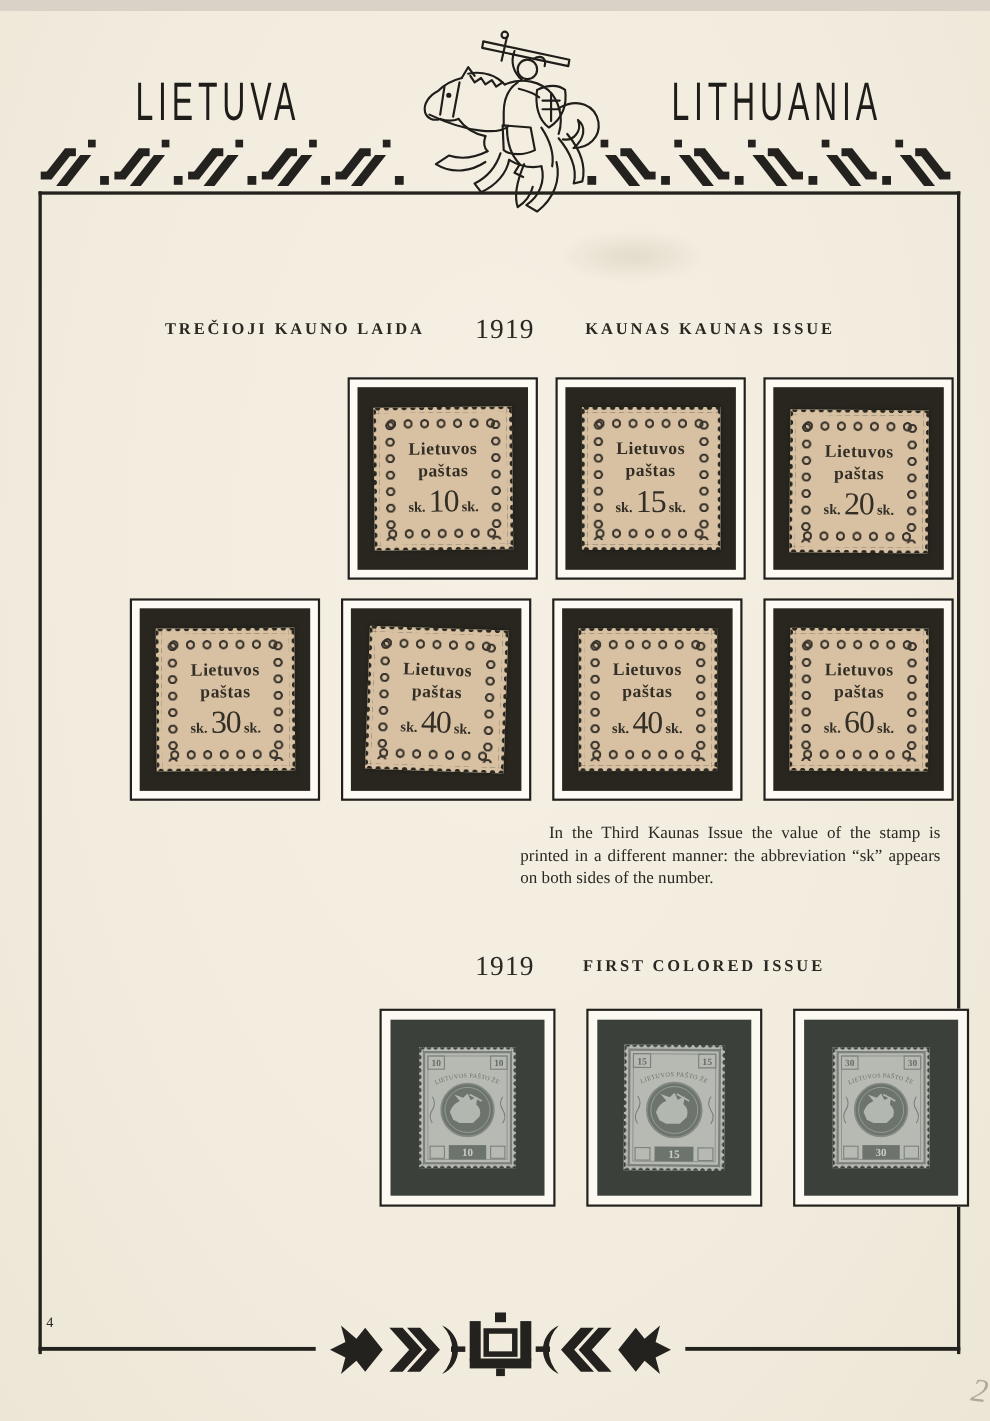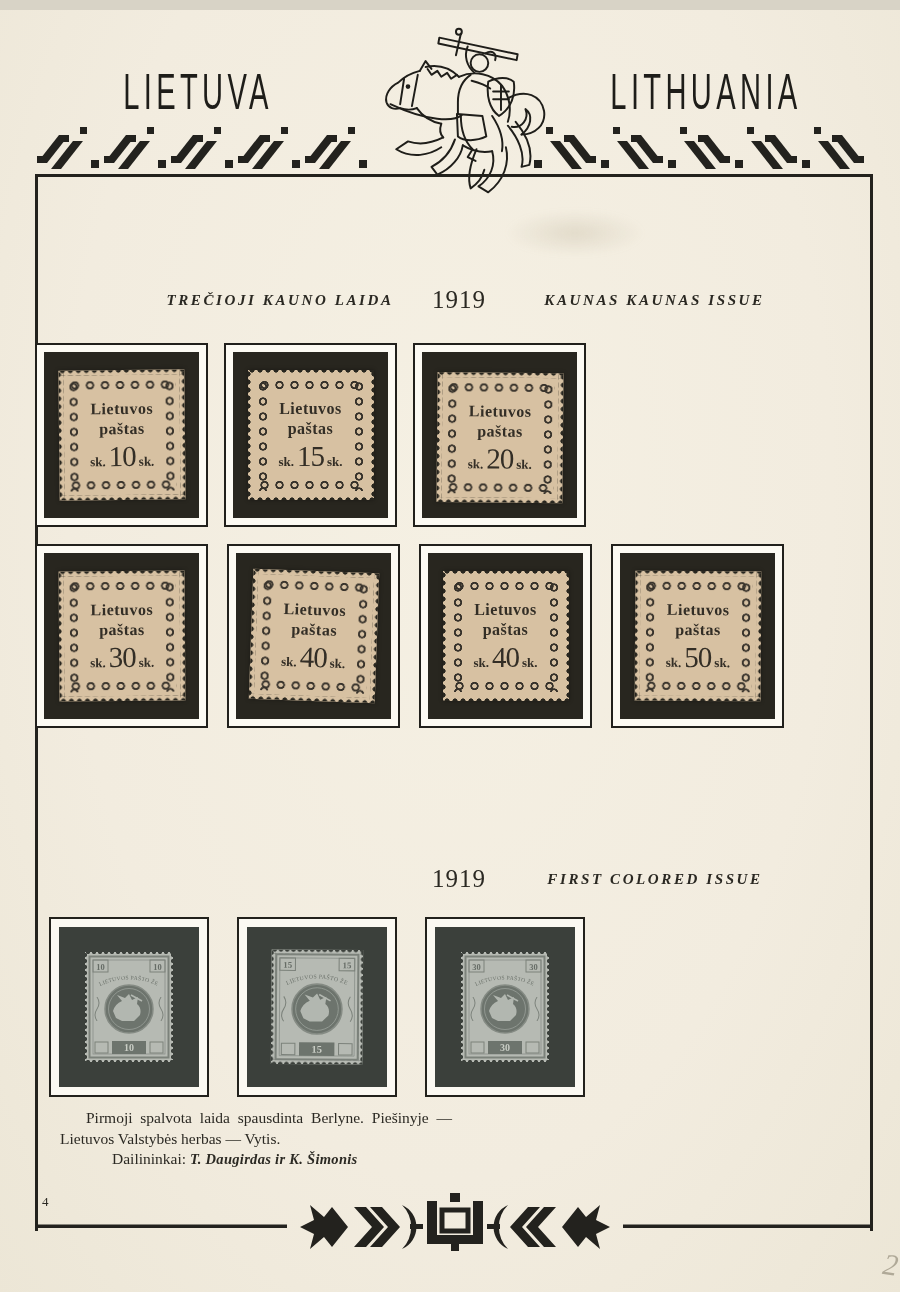--- a/index.html
+++ b/index.html
@@ -23,30 +23,30 @@
   .band svg{width:100%;height:100%;}
   #knight{position:absolute;left:361px;top:10px;width:186px;height:184px;}
   #smudge{position:absolute;left:505px;top:200px;width:140px;height:46px;border-radius:50%;
     background:radial-gradient(ellipse,rgba(165,152,122,.22),rgba(165,152,122,0) 70%);filter:blur(3px);}
   
   #frame{
     position:absolute;left:35px;top:164px;width:832px;height:1054px;
     border-top:3px solid #23221d;border-left:3px solid #23221d;border-right:3px solid #23221d;
   }
   
-  .sec-title{position:absolute;font-size:15px;font-weight:bold;letter-spacing:2.6px;text-align:center;color:#2a2822;font-style:italic;}
+  .sec-title{position:absolute;font-size:15px;font-weight:bold;letter-spacing:2.6px;color:#2a2822;}
   .sec-year{position:absolute;font-size:25px;letter-spacing:1px;text-align:center;color:#2a2822;}
   #k-title-lt{left:150px;top:282px;width:260px;}
   #k-year{left:409px;top:276px;width:100px;}
   #k-title-en{left:532px;top:282px;width:245px;}
   #c-title-lt{left:140px;top:861px;width:280px;}
   #c-year{left:409px;top:855px;width:100px;}
   #c-title-en{left:530px;top:861px;width:250px;}
   
-  .srow{position:absolute;left:35px;width:832px;display:flex;justify-content:flex-start;}
+  .srow{position:absolute;left:35px;width:832px;display:flex;justify-content:flex-end;}
   #row1{top:333px;gap:16px;}
   #row2{top:534px;gap:19px;}
   .kframe{position:relative;width:169px;height:180px;background:#fcfaf3;border:2px solid #21201c;}
   .kmount{position:absolute;inset:7px;background:#28261f;}
   .kstamp{
     position:absolute;left:50%;top:50%;width:126px;height:130px;transform:translate(-50%,-50%);
     background-color:#d7c1a2;
     background-image:
       radial-gradient(circle at 50% 0,   #28261f 2.3px, rgba(0,0,0,0) 2.9px),
       radial-gradient(circle at 50% 100%,#28261f 2.3px, rgba(0,0,0,0) 2.9px),
@@ -307,29 +307,32 @@
     </div>
     <div class="kframe">
       <div class="kmount">
         <div class="kstamp" style="transform:translate(-50%,-50%) rotate(0.3deg)">
           <div class="kring"></div>
           <div class="ktxt">
               <div class="kl">Lietuvos</div>
             <div class="kl">paštas</div>
             <div class="kv">
                 <span class="ksk">sk.</span>
-                <span class="knum">50</span>
-                <span class="ksk">sk.</span>
-              </div>
-            </div>
-        </div>
-      </div>
-    </div>
-  </div>
-
+                <span class="knum">60</span>
+                <span class="ksk">sk.</span>
+              </div>
+            </div>
+        </div>
+      </div>
+    </div>
+  </div>
+
+  <div class="cap" id="k-cap-en">
+      <p>In the Third Kaunas Issue the value of the stamp is printed in a different manner: the abbreviation “sk” appears on both sides of the number.</p>
+    </div>
 
   <div class="sec-year" id="c-year">1919</div>
   <div class="sec-title" id="c-title-en">FIRST COLORED ISSUE</div>
 
   <div class="srow" id="row3">
     <div class="cframe">
       <div class="cmount">
         <div class="cstamp">
           <svg width="82" height="104" viewBox="0 0 82 104">
             <rect x="1.5" y="1.5" width="79" height="101" fill="none" stroke="#7c827b" stroke-width="2"></rect>
@@ -413,24 +416,20 @@
             <rect x="7" y="87" width="13" height="11" fill="none" stroke="#7c827b"></rect>
             <rect x="62" y="87" width="13" height="11" fill="none" stroke="#7c827b"></rect>
             <rect x="24" y="86" width="34" height="13" fill="#6d746d"></rect>
             <text x="41" y="96" font-size="10" font-weight="bold" fill="#c9cdc5" text-anchor="middle">30</text>
           </svg>
         </div>
       </div>
     </div>
   </div>
 
-  <div class="cap" id="c-cap-lt">
-    <p>Pirmoji spalvota laida spausdinta Berlyne. Piešinyje — Lietuvos Valstybės herbas — Vytis.</p>
-    <p class="credit"><span>Dailininkai:</span> <span class="names">T. Daugirdas ir K. Šimonis</span></p>
-  </div>
 
   <div id="page-num">4</div>
   <div id="footer-orn">
     <svg viewBox="0 0 900 72" width="900" height="72">
       <g class="ink">
         <rect x="35" y="31.5" width="252" height="3.5"></rect>
         <rect x="623" y="31.5" width="250" height="3.5"></rect>
         <g id="fgrp">
           <path d="M348,34 L332,14 L324,24 L310,12 L314,27 L300,34 L314,41 L310,56 L324,44 L332,54 Z"></path>
           <polygon points="354,14 366,14 384,34 366,54 354,54 372,34"></polygon>

